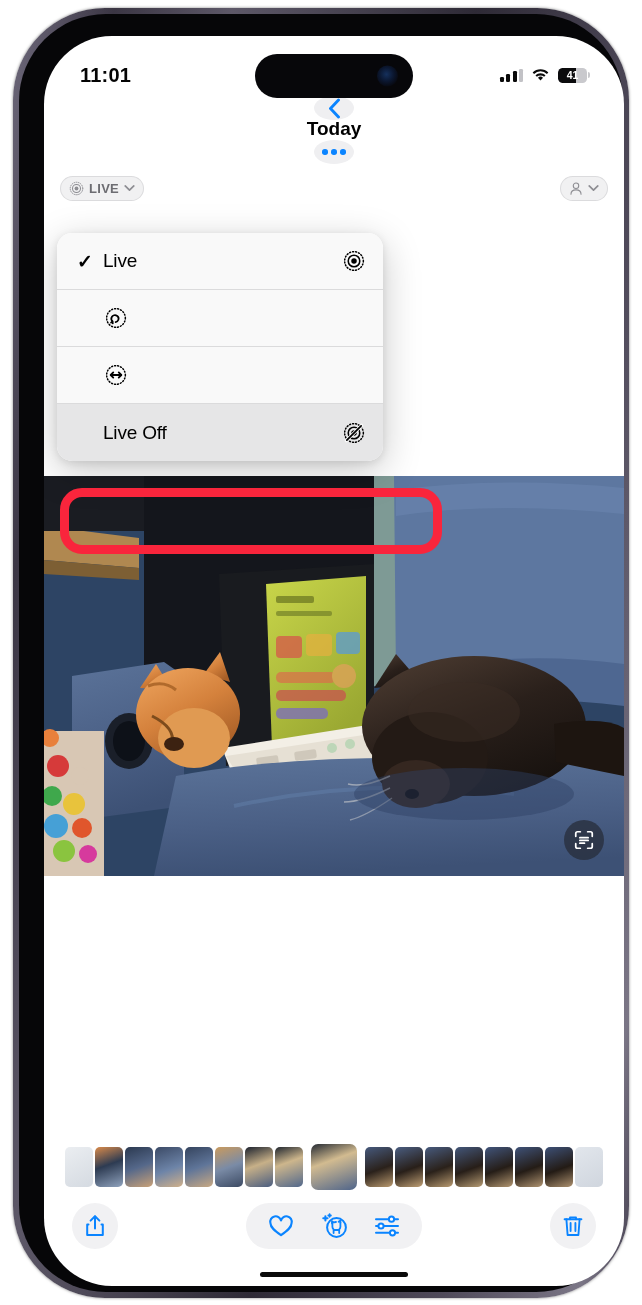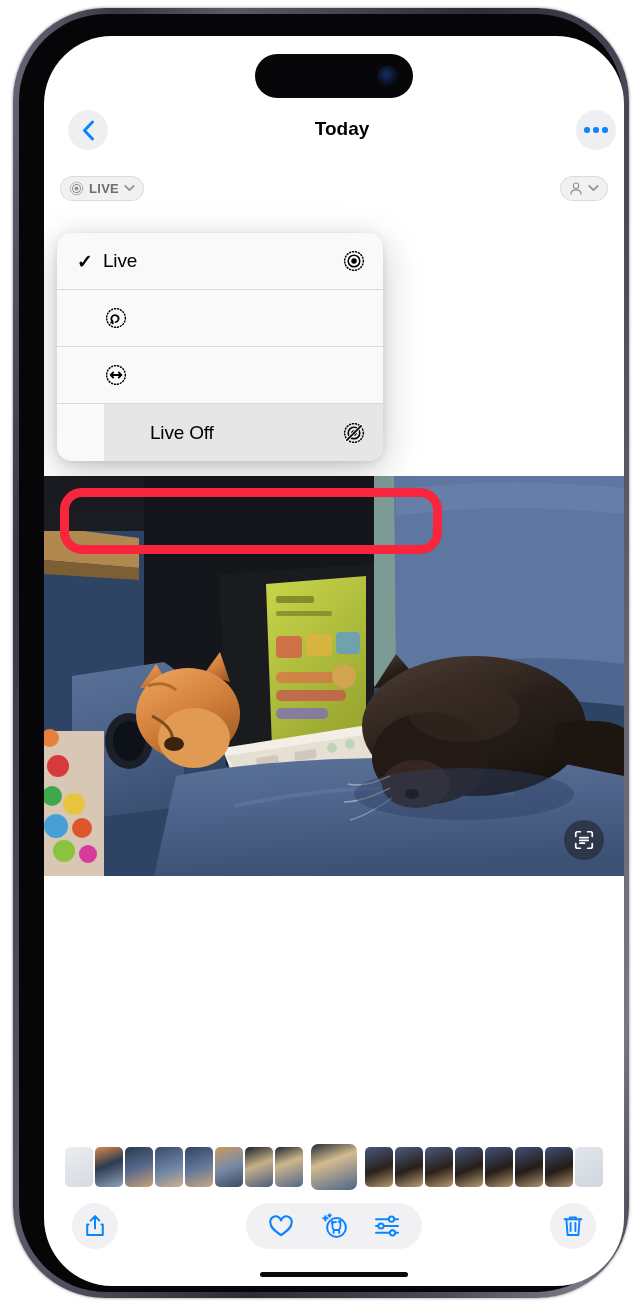--- a/index.html
+++ b/index.html
@@ -74,22 +74,22 @@
     position:absolute; left:0; top:0; width:100%; height:100%;
     display:flex; align-items:center; justify-content:center;
     font-size:10.5px; font-weight:700; color:#fff; letter-spacing:-.2px;
   }
   .battery-nub{
     width:2px; height:6px; border-radius:0 2px 2px 0; background:#c9c9cd; margin-left:1px;
   }
 
   
   .navbar{
-    position:absolute; left:8px; top:60px; width:580px; height:68px; z-index:30;
-    display:flex; align-items:center; justify-content:space-between; padding:0 16px;
+    position:absolute; left:0; top:60px; width:580px; height:68px; z-index:30;
+    display:flex; align-items:center; justify-content:space-between; padding:0 16px;flex-direction:column;
   }
   .nav-circle{
     width:40px; height:40px; border-radius:50%; background:#efeff1;
     display:flex; align-items:center; justify-content:center; cursor:pointer;
   }
   .nav-title-wrap{ text-align:center; flex:1; margin-top:-2px; }
   .nav-title{ font-size:19px; font-weight:700; color:#000; line-height:22px; }
   .nav-sub{ font-size:14px; color:#8a8a8e; line-height:17px; margin-top:1px; }
   .dots{ display:flex; gap:3.5px; }
   .dots i{ width:5.5px; height:5.5px; border-radius:50%; background:#0a84ff; display:block; }
@@ -122,21 +122,21 @@
     border-radius:15px; overflow:hidden;
     background:rgba(249,249,249,.96);
     box-shadow:0 10px 38px rgba(0,0,0,.22), 0 2px 8px rgba(0,0,0,.10);
   }
   .menu-item{
     position:relative; height:57px; display:flex; align-items:center;
     padding:0 16px 0 20px; cursor:pointer;
     border-bottom:.5px solid rgba(60,60,67,.16);
   }
   .menu-item:last-child{ border-bottom:none; }
-  .menu-item.selected{ background:rgba(120,120,128,.14);margin-left:47px; }
+  .menu-item.selected{ background:rgba(120,120,128,.14); }
   .mi-check{ width:26px; font-size:19px; color:#000; font-weight:600; line-height:1; }
   .mi-label{ flex:1; font-size:19px; color:#000; letter-spacing:-.2px; }
   .mi-icon{ width:26px; height:26px; display:flex; align-items:center; justify-content:center; }
 
   
   .annot{
     position:absolute; left:16px; top:452px; width:382px; height:66px; z-index:60;
     border:9px solid #f9253c; border-radius:22px; pointer-events:none;
   }
 
@@ -302,20 +302,43 @@
             <path d="M21 8V5a2 2 0 0 0-2-2h-3"></path>
             <path d="M3 16v3a2 2 0 0 0 2 2h3"></path>
             <path d="M21 16v3a2 2 0 0 1-2 2h-3"></path>
             <path d="M7.5 9.5h9"></path>
               <path d="M7.5 12.5h9"></path>
               <path d="M7.5 15.5h5"></path>
           </svg>
         </div>
       </div>
 
+      <div class="statusbar">
+        <div class="sb-time">11:01</div>
+        <div class="sb-right">
+          <div class="bars">
+            <i></i>
+              <i></i>
+              <i></i>
+              <i></i>
+          </div>
+          <svg class="wifi" viewBox="0 0 20 15">
+            <path d="M10 13.4 7.3 10.5a3.9 3.9 0 0 1 5.4 0Z" fill="#0a0a0a"></path>
+            <path d="M4.6 7.9a7.8 7.8 0 0 1 10.8 0l-1.5 1.6a5.7 5.7 0 0 0-7.8 0Z" fill="#0a0a0a"></path>
+            <path d="M1.6 4.8a12 12 0 0 1 16.8 0l-1.5 1.6a9.9 9.9 0 0 0-13.8 0Z" fill="#0a0a0a"></path>
+          </svg>
+          <div style="display:flex;align-items:center;">
+            <div class="battery">
+              <div class="fill"></div>
+              <div class="pct">41</div>
+            </div>
+            <div class="battery-nub"></div>
+          </div>
+        </div>
+      </div>
 
       <div class="island">
         <div class="island-lens"></div>
       </div>
 
       <div class="navbar">
         <div class="nav-circle">
           <svg width="13" height="21" viewBox="0 0 13 21" fill="none" stroke="#0a84ff" stroke-width="2.9" stroke-linecap="round" stroke-linejoin="round">
             <path d="M10.5 2 2.5 10.5l8 8.5"></path>
           </svg>

